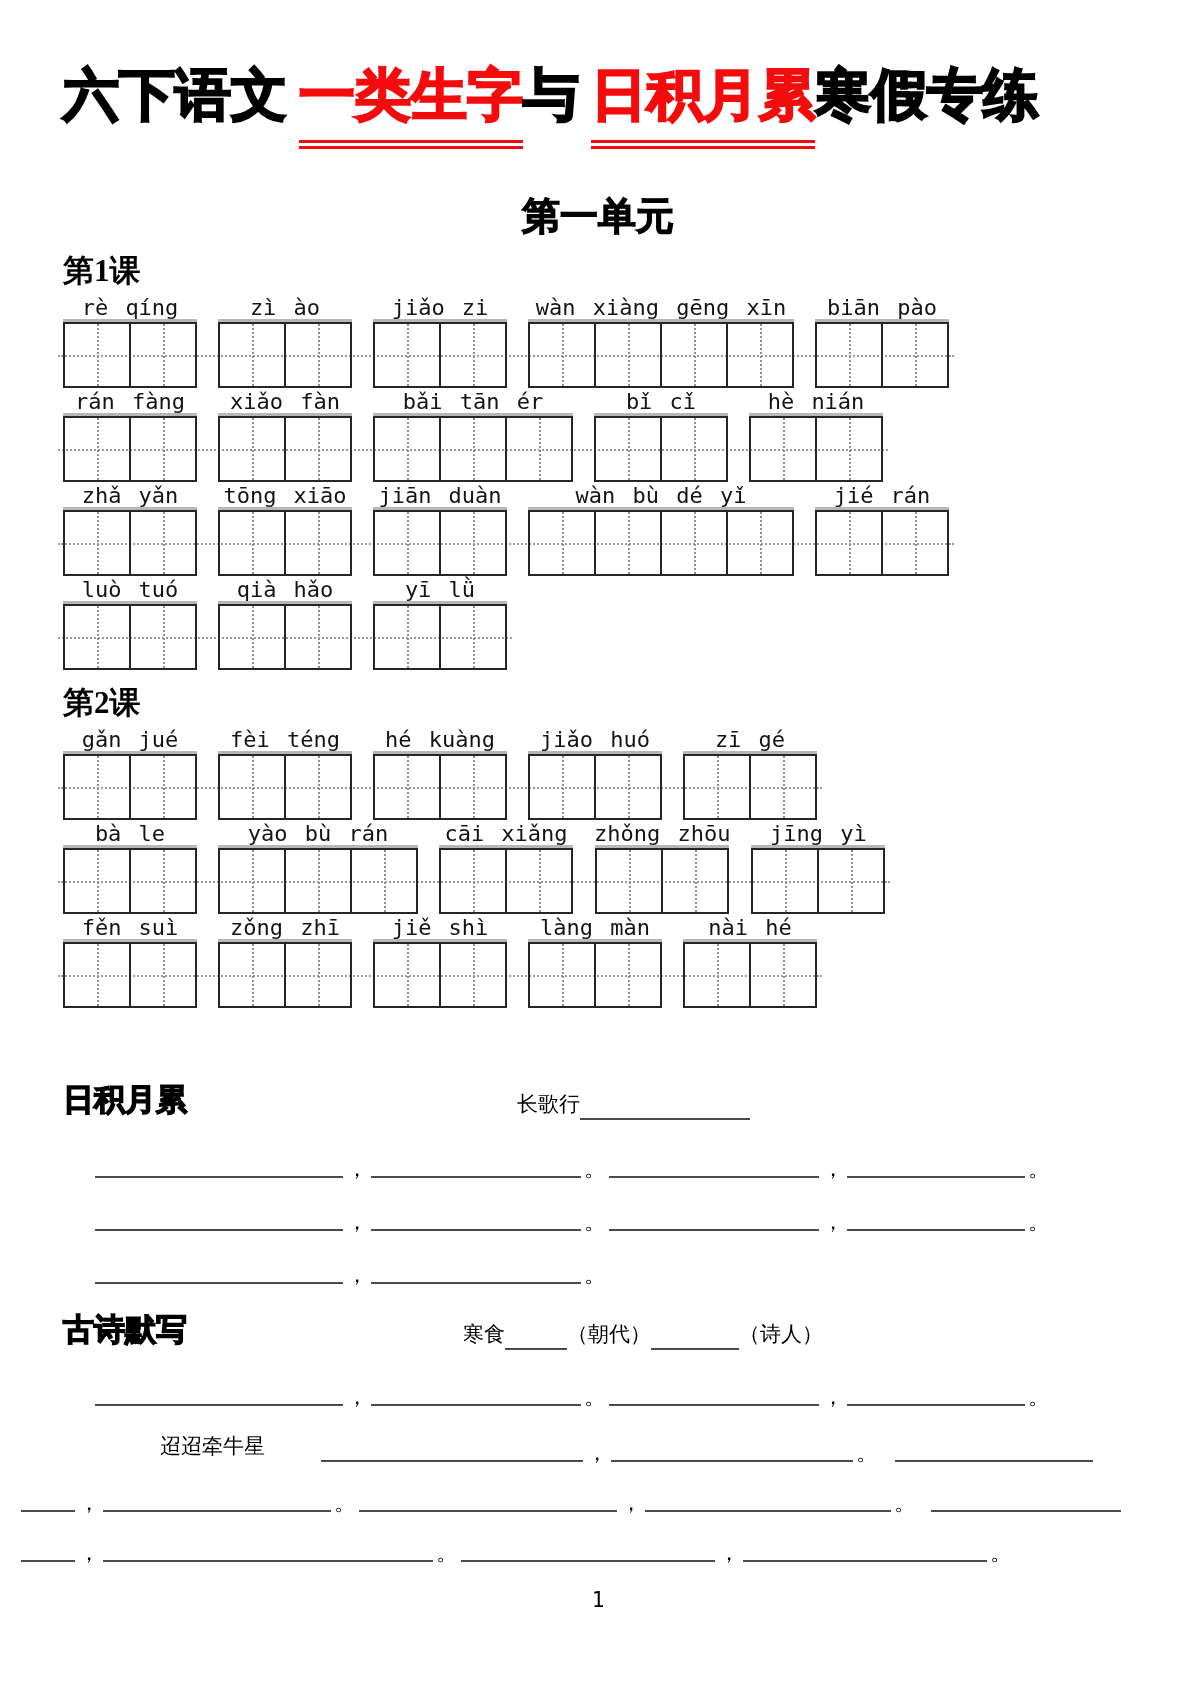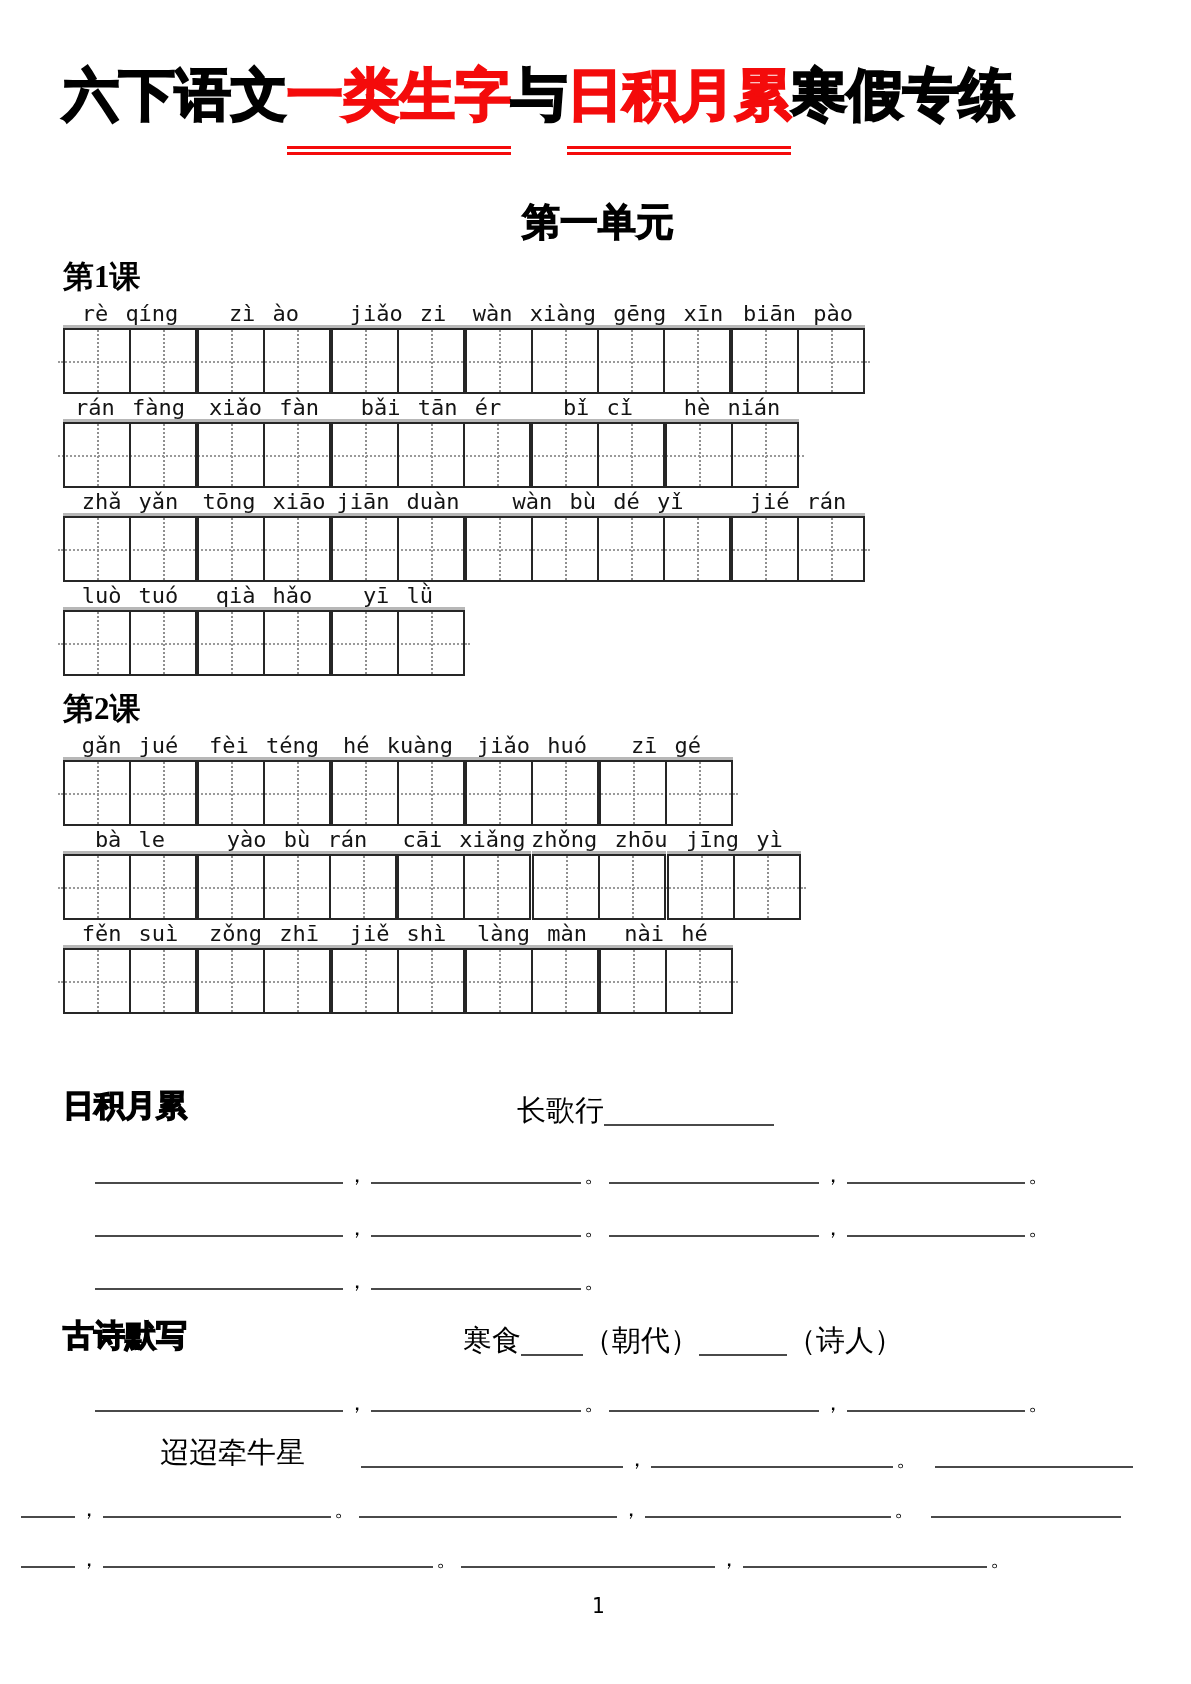--- a/index.html
+++ b/index.html
@@ -3,46 +3,46 @@
 <meta charset="utf-8">
 <style>
   html,body{margin:0;padding:0;background:#ffffff;}
   body{width:1191px;height:1684px;color:#000;font-family:"Liberation Sans",sans-serif;overflow:hidden;}
   .page{box-sizing:border-box;width:1191px;height:1684px;padding:64px 58px 0 63px;position:relative;background:#fff;}
 
   
   .title{margin:0;font-size:56px;font-weight:900;white-space:nowrap;line-height:1.12;
          -webkit-text-stroke:2.2px currentColor;letter-spacing:0px;}
   .t-part{display:inline-block;}
-  .t-red{border-bottom:9px double currentColor;padding-bottom:19px;}
+  .t-red{border-bottom:9px double currentColor;padding-bottom:13px;margin-left:12px;}
 
   .unit{text-align:center;font-size:38px;font-weight:900;-webkit-text-stroke:1.2px currentColor;
         margin:46px 0 14px 0;line-height:1.15;}
 
   
   .lesson-label{font-family:"Liberation Serif",serif;font-size:31px;font-weight:700;
                 line-height:38px;margin:14px 0 6px 0;}
-  .word-row{display:flex;width:max-content;position:relative;margin-bottom:2px;}
+  .word-row{display:flex;width:max-content;gap:21px;position:relative;margin-bottom:2px;}
   .word-row::after{content:"";position:absolute;left:-5px;right:-5px;top:59px;
                    border-top:2px dotted #9a9a9a;z-index:0;}
   .word-group{display:flex;flex-direction:column;align-items:center;position:relative;z-index:1;}
   .pinyin{font-family:"DejaVu Sans Mono",monospace;font-size:22px;line-height:24px;margin-bottom:2px;
           white-space:nowrap;text-align:center;word-spacing:4px;color:#141414;}
   .grid{display:flex;border:2px solid #262626;box-shadow:0 -3px 0 rgba(145,145,145,.65);}
   .cell{width:64px;height:62px;border-right:2px solid #262626;position:relative;background:transparent;}
   .cell:last-child{border-right:none;}
   .cell::before{content:"";position:absolute;left:50%;top:0;bottom:0;border-left:2px dotted #8f8f8f;}
 
   
   .heading-row{display:flex;align-items:flex-end;}
   .black-heading{font-size:31px;font-weight:900;-webkit-text-stroke:1.4px currentColor;line-height:40px;}
   .inline-group{display:flex;align-items:flex-end;}
   #riji-inline{margin-left:330px;}
   #gushi-inline{margin-left:260px;}
-  .inline-text{font-family:"Liberation Serif",serif;font-size:29px;line-height:32px;white-space:nowrap;}
+  .inline-text{font-family:"Liberation Serif",serif;font-size:21px;line-height:32px;white-space:nowrap;}
 
   .blank{display:inline-block;border-bottom:2px solid #4a4a4a;height:22px;}
   .gapspan{display:inline-block;height:1px;}
   .punct{font-family:"Liberation Serif",serif;font-size:22px;line-height:18px;padding:0 3px;}
 
   .answer-line{display:flex;align-items:flex-end;min-height:26px;margin-top:27px;}
   #riji-lines .answer-line:first-child{margin-top:32px;}
   .heading-row.riji{margin-top:72px;}
   .heading-row.gushi{margin-top:26px;gap:16px;}
   #gushi-lines .answer-line:first-child{margin-top:30px;}

